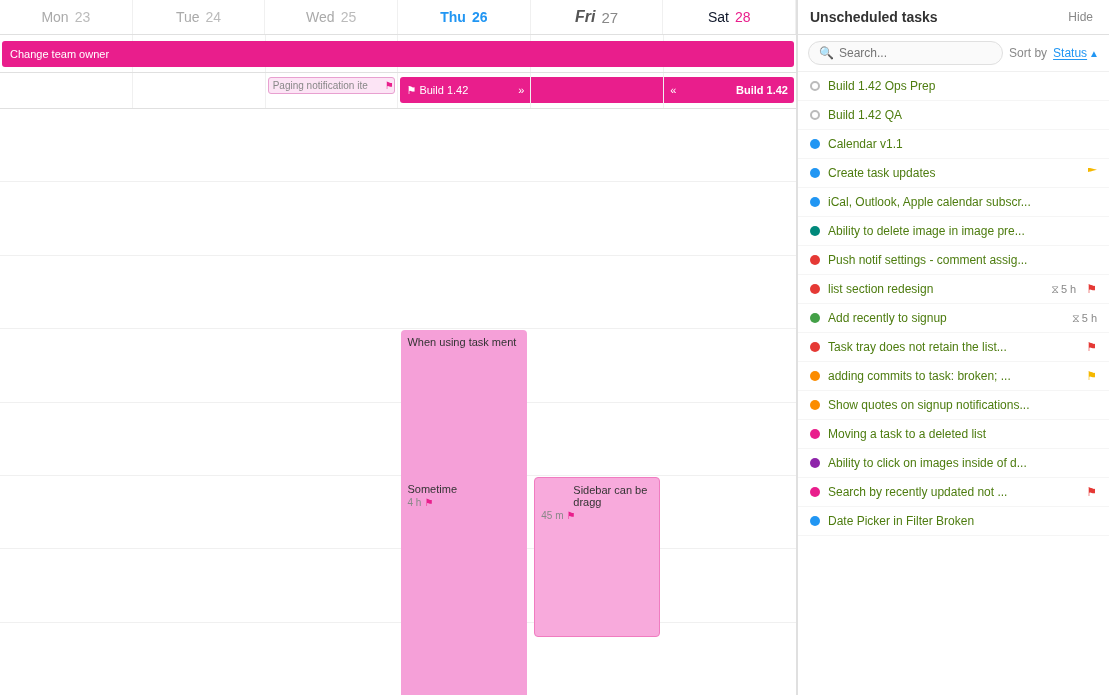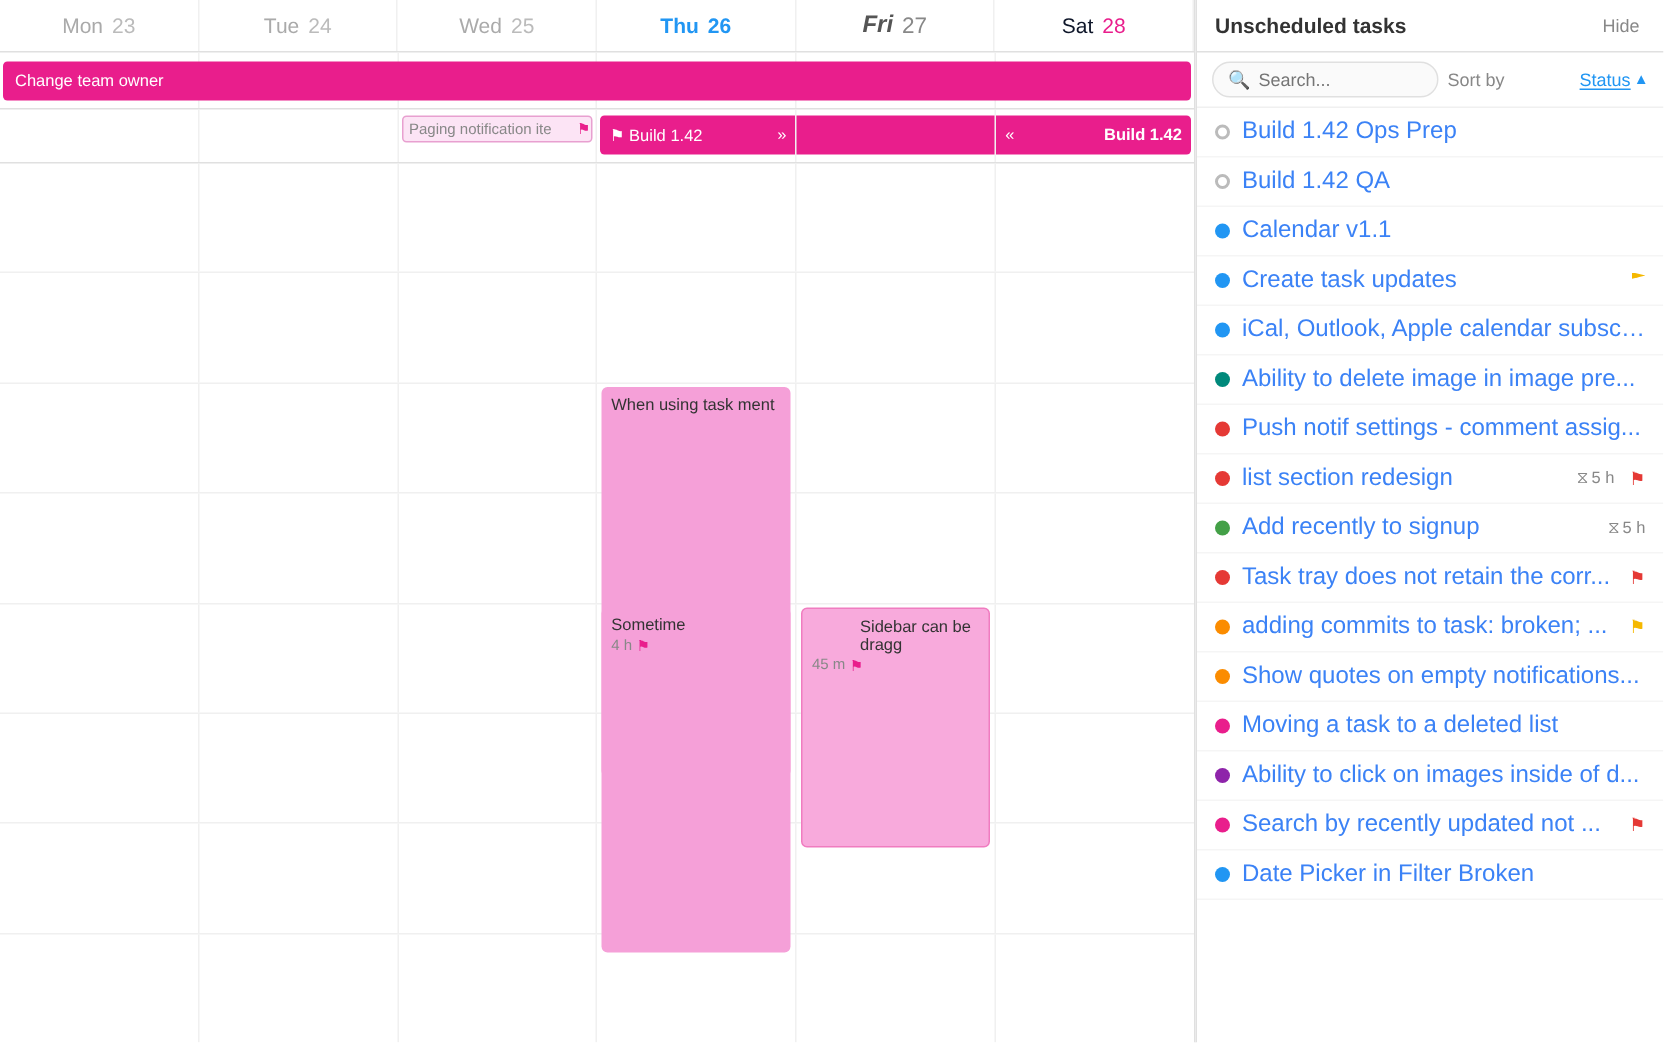--- a/index.html
+++ b/index.html
@@ -167,22 +167,22 @@
     .task-dot.blue { background: #2196f3; }
     .task-dot.teal { background: #00897b; }
     .task-dot.red { background: #e53935; }
     .task-dot.green { background: #43a047; }
     .task-dot.orange { background: #fb8c00; }
     .task-dot.pink { background: #e91e8c; }
     .task-dot.purple { background: #8e24aa; }
 
     .task-item-text {
       flex: 1;
-      font-size: 16px;
-      color: #3b82f6;
+      font-size: 12px;
+      color: #4d7c0f;
       overflow: hidden;
       text-overflow: ellipsis;
       white-space: nowrap;
     }
 
     .task-badge {
       display: flex;
       align-items: center;
       gap: 3px;
       font-size: 11px;
@@ -207,20 +207,21 @@
       flex: 1;
       display: flex;
       flex-direction: column;
     }
 
     .time-row {
       flex: 1;
       display: flex;
       border-bottom: 1px solid #f0f0f0;
       min-height: 68px;
+      align-items: flex-end;
     }
 
     .time-cell {
       flex: 1;
       border-right: 1px solid #f0f0f0;
       position: relative;
     }
   </style>
 </head>
 <body>
@@ -401,21 +402,21 @@
       <button class="hide-btn">Hide</button>
     </div>
 
     <div class="search-sort-row">
       <div class="search-box">
         <span class="search-icon-svg">🔍</span>
         <input type="text" class="search-input" style="font-size: 12px;" placeholder="Search...">
       </div>
       <span class="sort-label">Sort by</span>
       <span class="sort-value">
-        <span style="color:#2196f3;text-decoration:underline;text-underline-offset:2px;margin-left:44px;">Status</span>
+        <span style="color:#2196f3;text-decoration:underline;text-underline-offset:2px;">Status</span>
         <span class="sort-arrow" style="color:#2196f3;">▲</span>
       </span>
     </div>
 
     <div class="task-list">
 
       <div class="task-item">
         <div class="task-dot" style="background:transparent;border:2px solid #bbb;border-radius:50%;width:10px;height:10px;flex-shrink:0;"></div>
         <span class="task-item-text">Build 1.42 Ops Prep</span>
       </div>
@@ -463,33 +464,33 @@
       <div class="task-item">
         <div class="task-dot green" style="width:10px;height:10px;border-radius:50%;background:#43a047;flex-shrink:0;"></div>
         <span class="task-item-text">Add recently to signup</span>
         <span class="task-badge" style="display:flex;align-items:center;gap:2px;font-size:11px;color:#888;">
           <span style="font-size:11px;">⧖</span> 5 h
         </span>
       </div>
 
       <div class="task-item">
         <div class="task-dot red" style="width:10px;height:10px;border-radius:50%;background:#e53935;flex-shrink:0;"></div>
-        <span class="task-item-text">Task tray does not retain the corr...</span>
+        <span class="task-item-text">Task tray does not retain the list...</span>
         <span style="color:#e53935;font-size:12px;margin-left:2px;">⚑</span>
       </div>
 
       <div class="task-item">
         <div class="task-dot orange" style="width:10px;height:10px;border-radius:50%;background:#fb8c00;flex-shrink:0;"></div>
         <span class="task-item-text">adding commits to task: broken; ...</span>
         <span style="color:#f5b800;font-size:12px;margin-left:2px;">⚑</span>
       </div>
 
       <div class="task-item">
         <div class="task-dot orange" style="width:10px;height:10px;border-radius:50%;background:#fb8c00;flex-shrink:0;"></div>
-        <span class="task-item-text">Show quotes on empty notifications...</span>
+        <span class="task-item-text">Show quotes on signup notifications...</span>
       </div>
 
       <div class="task-item">
         <div class="task-dot pink" style="width:10px;height:10px;border-radius:50%;background:#e91e8c;flex-shrink:0;"></div>
         <span class="task-item-text">Moving a task to a deleted list</span>
       </div>
 
       <div class="task-item">
         <div class="task-dot purple" style="width:10px;height:10px;border-radius:50%;background:#8e24aa;flex-shrink:0;"></div>
         <span class="task-item-text">Ability to click on images inside of d...</span>

